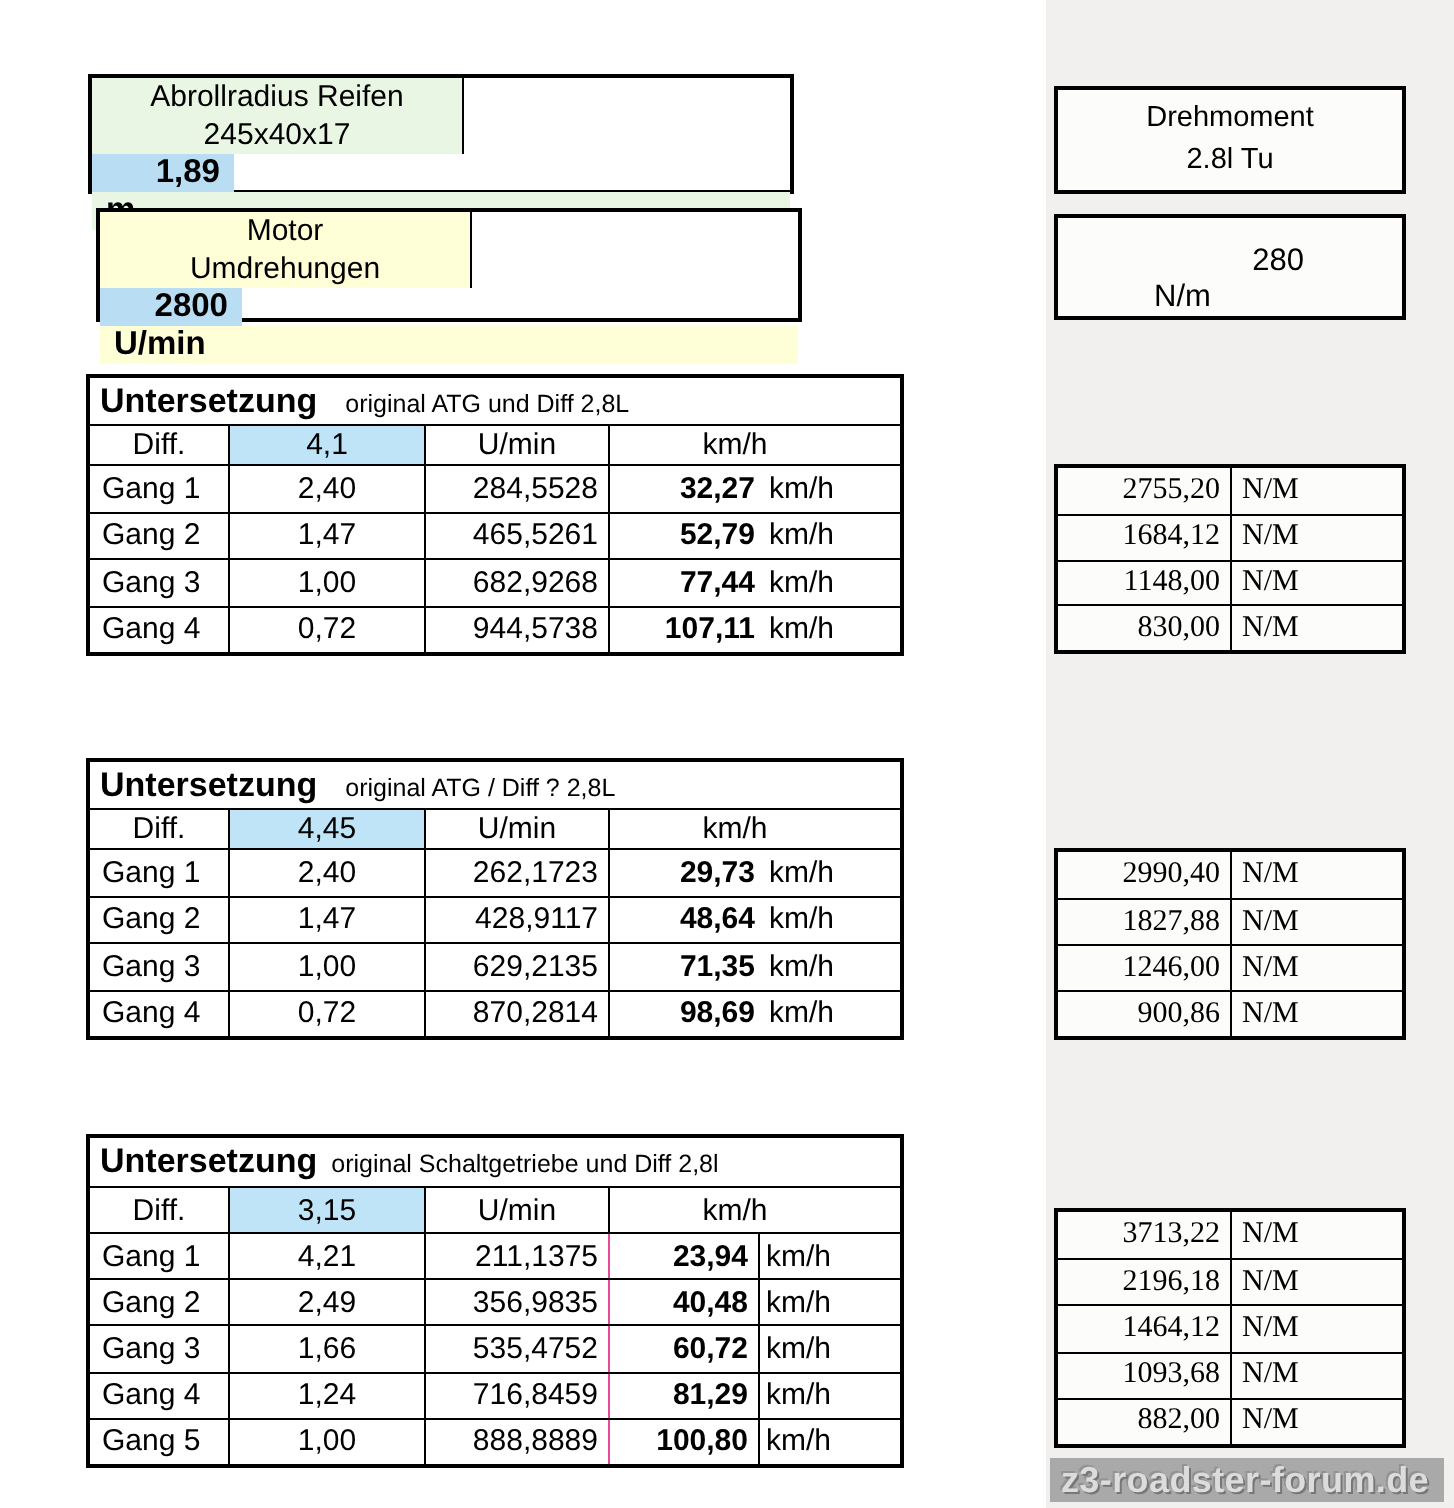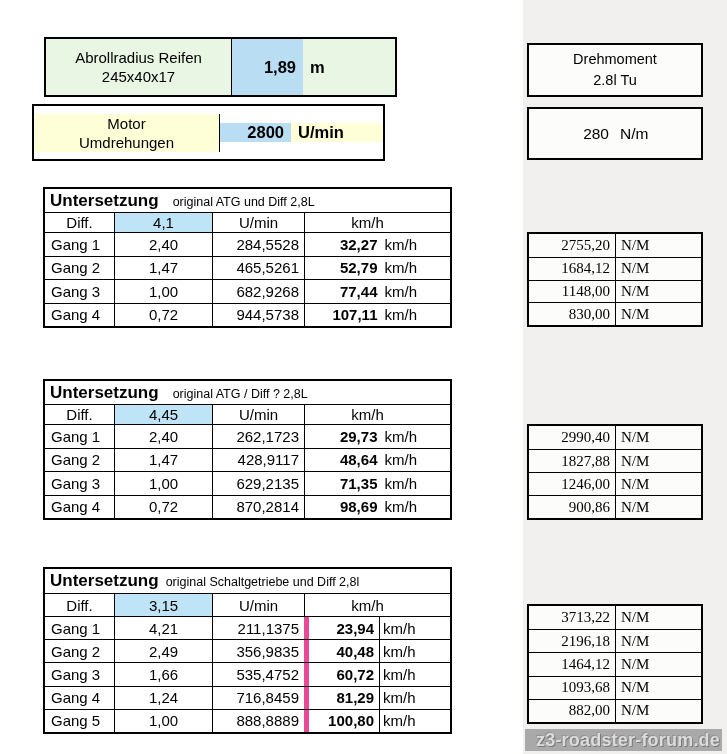--- a/index.html
+++ b/index.html
@@ -4,28 +4,28 @@
 <style>
   * { margin:0; padding:0; box-sizing:border-box; }
   html,body { width:727px; height:754px; }
   body {
     position:relative;
     font-family:"Liberation Sans", sans-serif;
     background:#ffffff;
     color:#000;
     overflow:hidden;
   }
-  .abs { position:absolute; }
+  .abs { position:absolute;flex-direction:column; }
 
   .gray-band { left:523px; top:0; width:204px; height:754px; background:#f1f0ee; }
 
   
   .pbox { border:2px solid #000; display:flex; background:#fff; }
   .pbox-tire   { left:44px; top:37px;  width:353px; height:60px; }
-  .pbox-engine { left:32px; top:104px; width:353px; height:57px;align-items:center; }
+  .pbox-engine { left:48px; top:104px; width:353px; height:57px; }
   .green  { background:#e9f6e4; }
   .yellow { background:#ffffd7; }
   .blue   { background:#b9ddf3; }
   .tblue  { background:#bfe3f7; }
   .plabel {
     width:186px; border-right:1.5px solid #000;
     display:flex; flex-direction:column; align-items:center; justify-content:center;
     font-size:15px; line-height:19px; text-align:center;
   }
   .pvalue {
@@ -62,21 +62,21 @@
   .t1 .drow, .t2 .drow { height:23.5px; }
   .t3 .drow { height:23.2px; }
   .c { display:flex; align-items:center; font-size:15px; }
   .c1 { width:69px;  justify-content:flex-start; padding-left:6px; }
   .c2 { width:98px; border-left:1px solid #000; justify-content:center; }
   .c3 { width:92px;  border-left:1px solid #000; justify-content:flex-end; padding-right:5px; }
   .c4 { width:126px; border-left:1px solid #000; justify-content:flex-end; padding-right:13px; }
   .c4 .bold { font-weight:bold; }
   .c4 .un { margin-left:7px; }
   .hc { justify-content:center; padding:0; }
-  .c4a { width:75px; border-left:5px solid #ec4899; justify-content:flex-end; padding-right:5px; font-weight:bold; }
+  .c4a { width:75px; border-left:1px solid #ec4899; justify-content:flex-end; padding-right:5px; font-weight:bold; }
   .c4b { width:51px; border-left:1px solid #000; justify-content:flex-start; padding-left:3px; }
   .bold { font-weight:bold; }
 
   
   .nmtable { left:527px; width:176px; border:2px solid #000; background:#fcfcfa;font-family:Liberation Serif, serif; }
   .nm1 { top:232px; } .nm2 { top:424px; } .nm3 { top:604px; }
   .nmrow { display:flex; }
   .nmrow + .nmrow { border-top:1px solid #000; }
   .nm1 .nmrow { height:22.75px; }
   .nm2 .nmrow { height:23px; }

